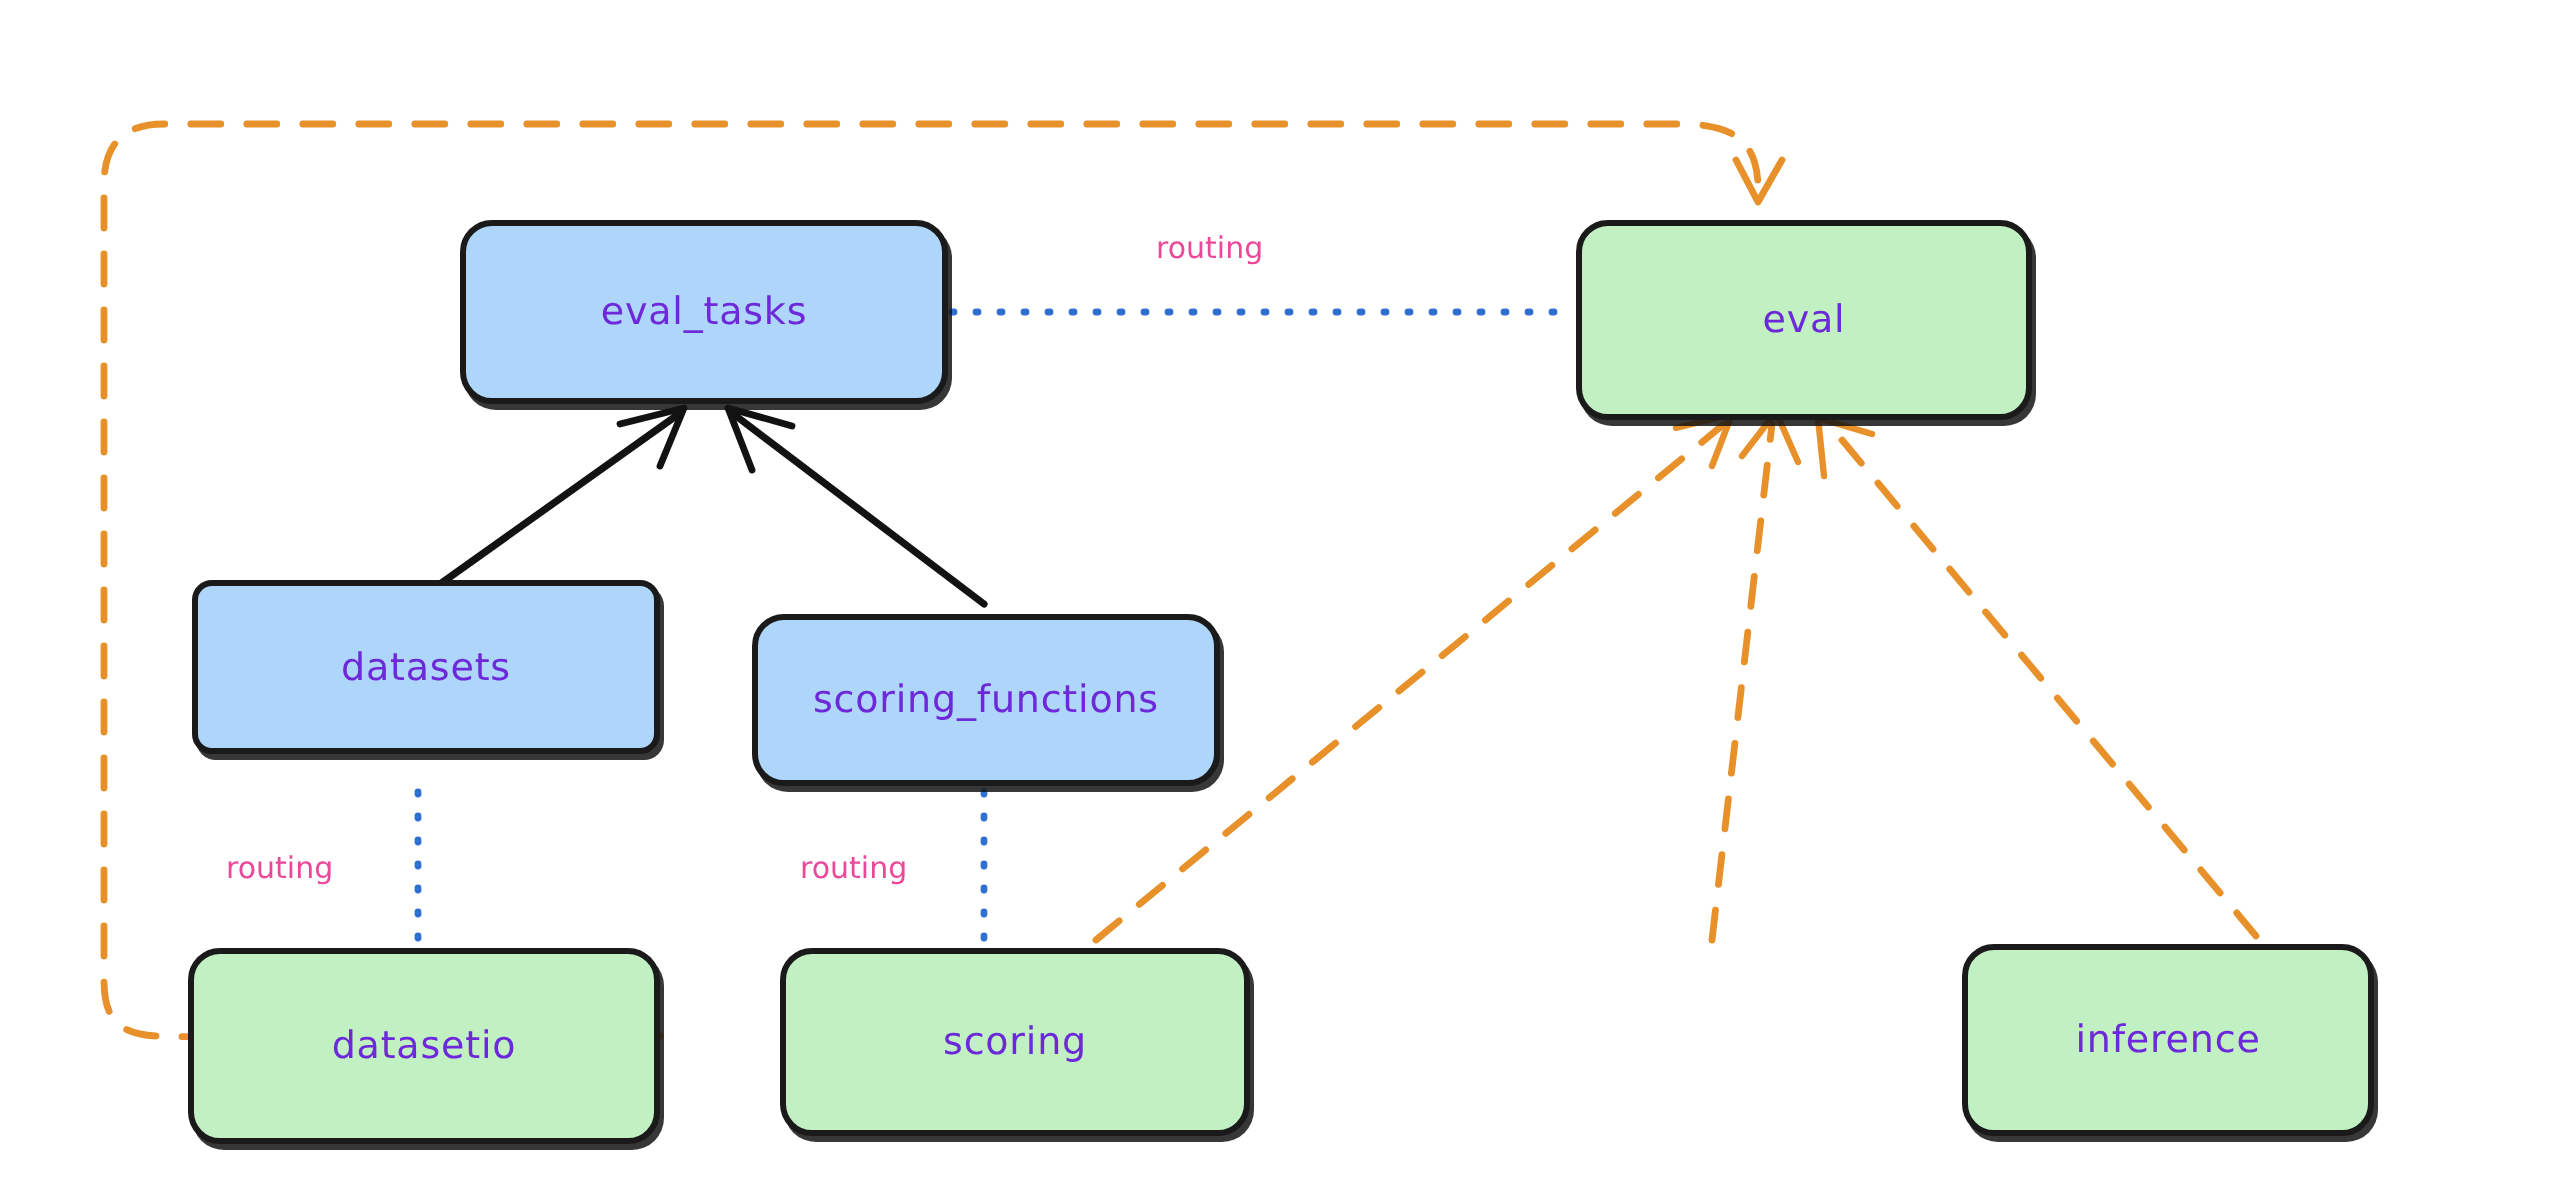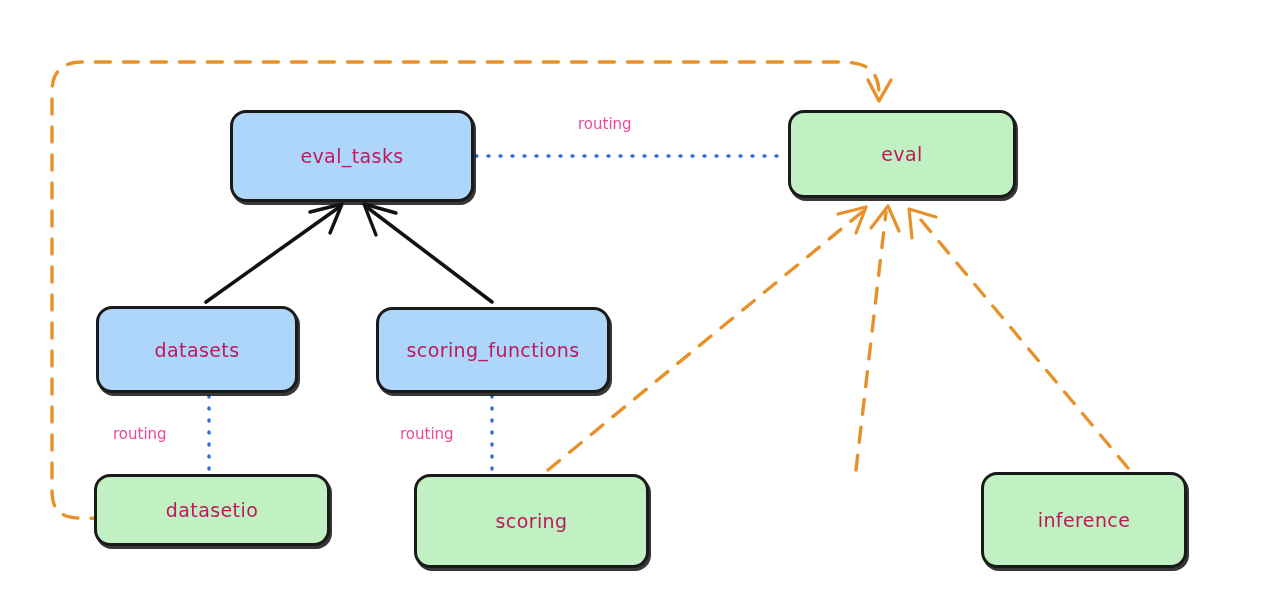--- a/index.html
+++ b/index.html
@@ -37,21 +37,21 @@
   }
   .node-box.api {
     background: #aed5fa;
   }
   .node-box.provider {
     background: #c1f0c3;
   }
   .node-label {
     font-family: "DejaVu Sans", sans-serif;
     font-size: 19px;
-    color: #be185d;
+    color: #6d28d9;
     letter-spacing: 0.4px;
     white-space: nowrap;
     user-select: none;
   }
   .edge-label {
     position: absolute;
     font-family: "DejaVu Sans", sans-serif;
     font-size: 15px;
     color: #ec4899;
     white-space: nowrap;
@@ -108,37 +108,37 @@
 
     <g>
       <line x1="492" y1="396" x2="492" y2="472" stroke="#2f6fd0" stroke-width="3.4" stroke-linecap="round" stroke-dasharray="1 11"></line>
     </g>
   </svg>
 
   <div class="node-box api" style="left:230px; top:110px; width:244px; height:92px;">
     <span class="node-label">eval_tasks</span>
   </div>
 
-  <div class="node-box provider" style="left:788px; top:110px; width:228px; height:88px;">
+  <div class="node-box provider" style="left:788px; top:110px; width:228px; height:100px;">
     <span class="node-label">eval</span>
   </div>
 
-  <div class="node-box api" style="left:96px; top:306px; width:202px; height:87px;">
+  <div class="node-box api" style="left:96px; top:290px; width:234px; height:87px;border-radius:10px;">
     <span class="node-label">datasets</span>
   </div>
 
   <div class="node-box api" style="left:376px; top:307px; width:234px; height:86px;align-items:center;">
     <span class="node-label">scoring_functions</span>
   </div>
 
-  <div class="node-box provider" style="left:94px; top:474px; width:236px; height:72px;">
+  <div class="node-box provider" style="left:94px; top:474px; width:236px; height:98px;">
     <span class="node-label">datasetio</span>
   </div>
 
-  <div class="node-box provider" style="left:390px; top:474px; width:235px; height:94px;margin-left:24px;">
+  <div class="node-box provider" style="left:390px; top:474px; width:235px; height:94px;">
     <span class="node-label">scoring</span>
   </div>
 
 
   <div class="node-box provider" style="left:981px; top:472px; width:206px; height:96px;">
     <span class="node-label">inference</span>
   </div>
 
   <span class="edge-label" style="left:578px; top:115px;">routing</span>
 

